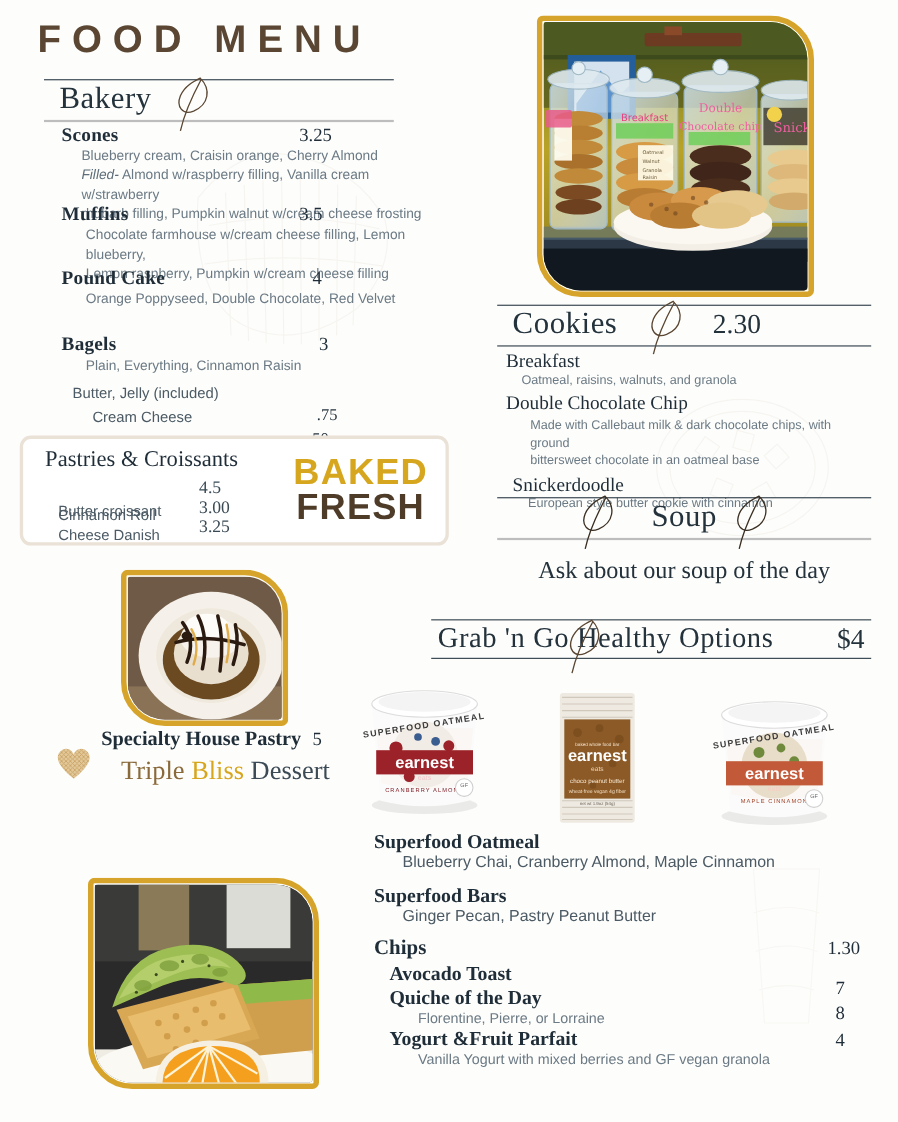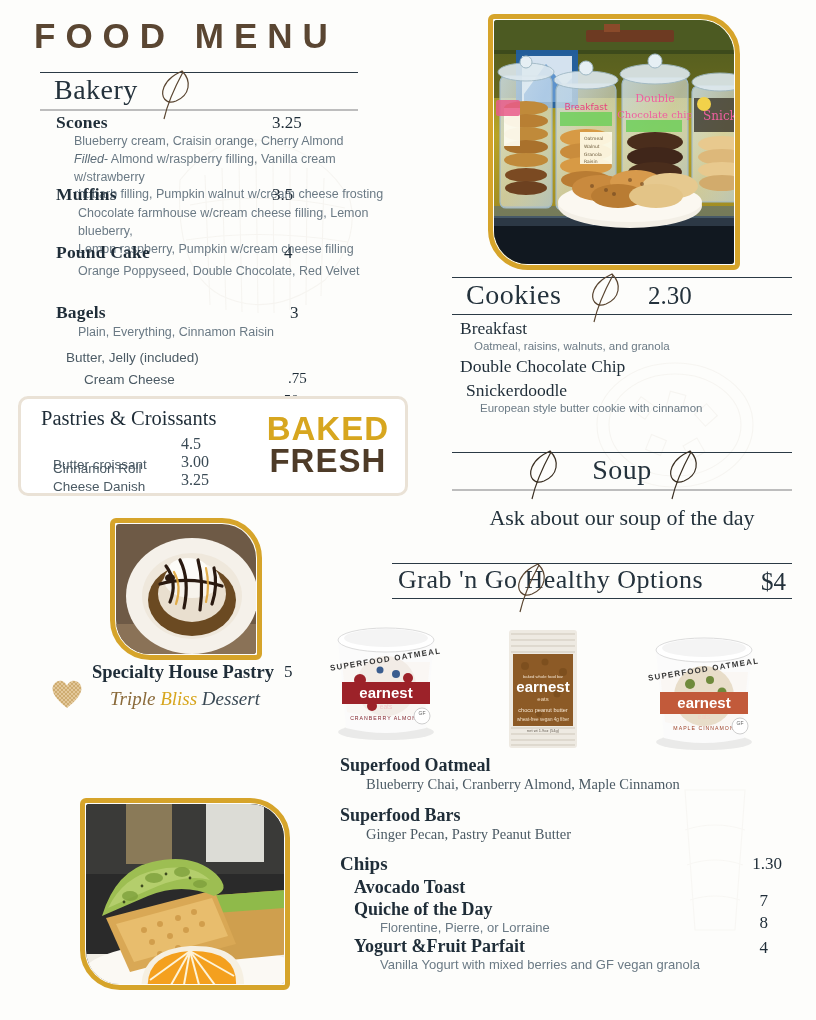--- a/index.html
+++ b/index.html
@@ -112,35 +112,35 @@
     text-align: center;
     font-family:"Liberation Serif",serif; font-size: 22px; color:#24323c;
   }
 
   
   #specialty { position: absolute; left: 36px; top: 662px; width: 300px; }
   #specialty .sp-title { font-family:"Liberation Serif",serif; font-size:18.5px;
                          font-weight:700; color:#1f2d38; }
   #specialty .sp-price { font-family:"Liberation Serif",serif; font-size:17px;
                          color:#1f2d38; }
-  #specialty .tb { font-family:"Liberation Serif",serif; font-size:19px;
-                   color:#8a6a3a;font-style:italic; }
+  #specialty .tb { font-family:"Liberation Serif",serif; font-size:24px;
+                   color:#8a6a3a; }
   #specialty .tb .mid { color: #d7a61f; }
   #specialty .tb .dk { color: #3b4a55; }
   #specialty .sp-desc { font-family:"Liberation Sans",sans-serif; font-size:12.5px;
                         color:#6b7a85; line-height:1.5; }
 
   
   #gg-list { position: absolute; left: 340px; top: 755px; width: 470px; }
   .grow { position: relative; }
   .grow .nm { font-family:"Liberation Serif",serif; font-size:18px;
               font-weight:700; color:#1f2d38; }
   .grow .ds { font-family:"Liberation Sans",sans-serif; font-size:13px;
               color:#6b7a85; padding-left:26px; }
-  .grow .ds.serif { font-family:Liberation Serif, serif; font-size:14.5px; color:#4b5a64; }
+  .grow .ds.serif { font-family:Liberation Sans, sans-serif; font-size:14.5px; color:#4b5a64; }
   .grow .pr { position:absolute; right: 28px; font-family:"Liberation Serif",serif;
               font-size:17px; color:#1f2d38; }
 </style>
 </head>
 <body>
 
 <div class="page">
 
   <svg class="wm" style="left:150px; top:120px; width:230px; height:210px;" viewBox="0 0 230 210">
     <g fill="none" stroke="#a08f74" stroke-width="1.1">
@@ -375,20 +375,24 @@
     <div class="rule-bot" style="background:#2b3a45; height:1px;"></div>
   </div>
 
   <div id="cookies-list">
     <div class="crow" style="margin-left:8px;">
       <div class="nm">Breakfast</div>
       <div class="ds" style="padding-left:14px;">Oatmeal, raisins, walnuts, and granola</div>
     </div>
     <div class="crow" style="margin-left:8px; margin-top:1px;">
       <div class="nm">Double Chocolate Chip</div>
+      <div class="ds" style="padding-left:22px; padding-top:3px;">
+        <div>Made with Callebaut milk &amp; dark chocolate chips, with ground</div>
+        <div>bittersweet chocolate in an oatmeal base</div>
+      </div>
     </div>
     <div class="crow" style="margin-left:14px; margin-top:3px;">
       <div class="nm">Snickerdoodle</div>
       <div class="ds" style="padding-left:14px;">European style butter cookie with cinnamon</div>
     </div>
   </div>
 
   <div class="sec-head" style="left:452px; top:452px; width:340px;">
     <div class="rule-top"></div>
     <div class="head-row" style="justify-content:center; padding-left:0;">

